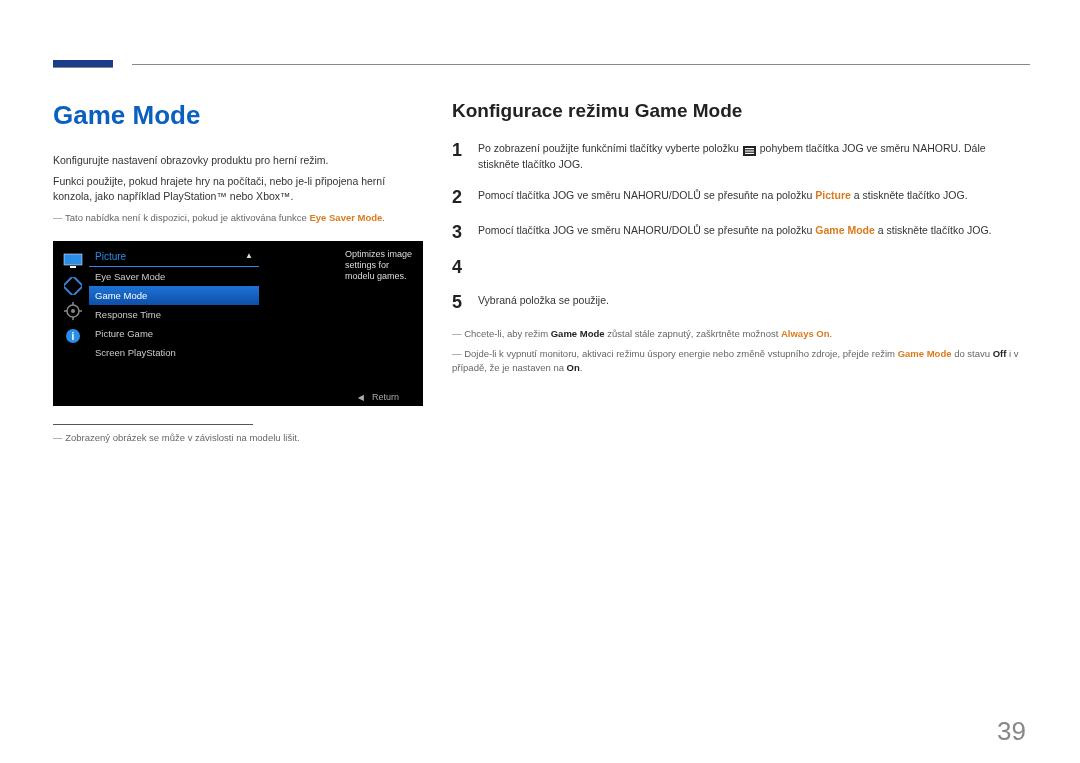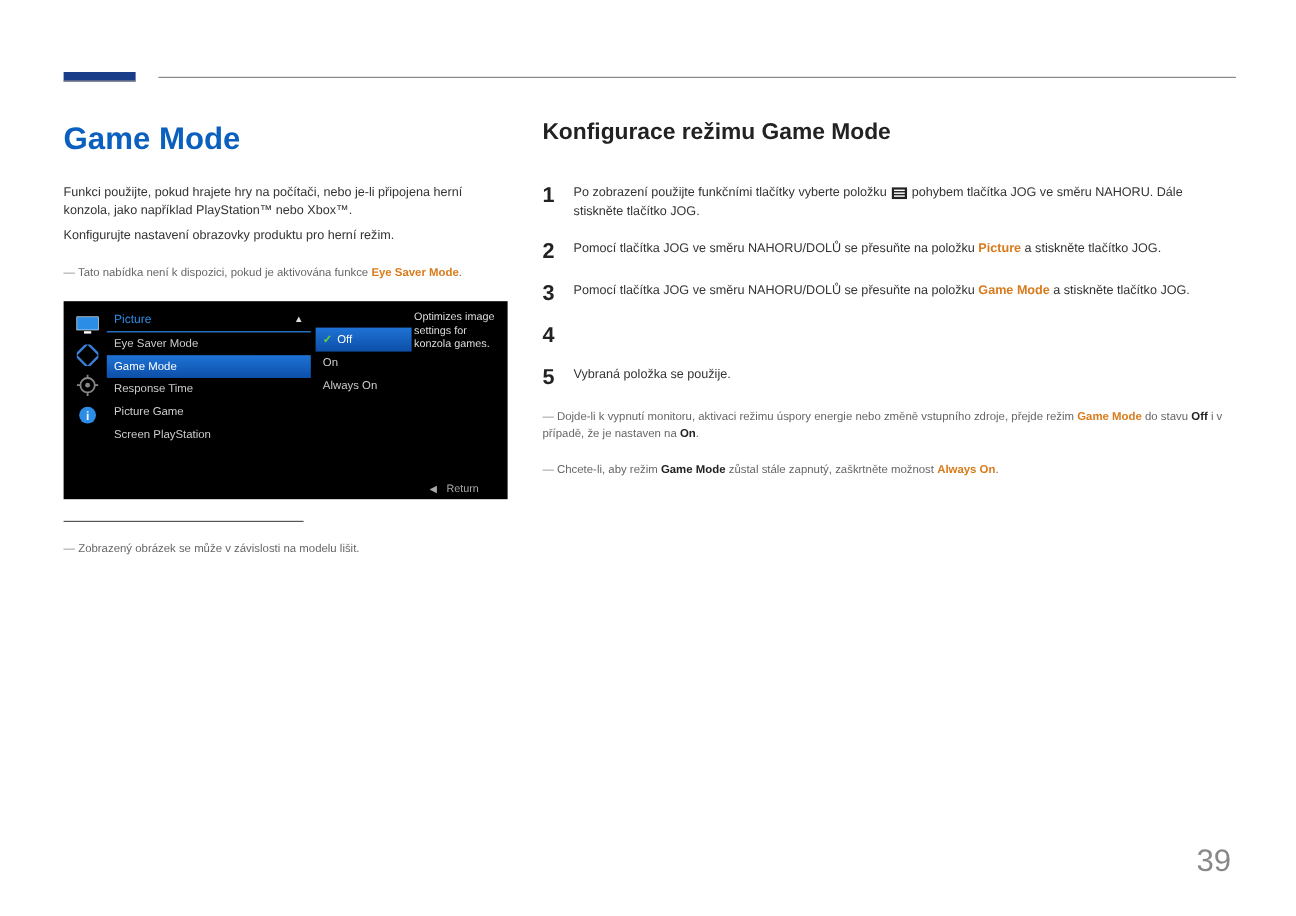--- a/index.html
+++ b/index.html
@@ -43,33 +43,33 @@
   h1.title {
     color: #0a5fbf;
     font-size: 26px;
     font-weight: bold;
     margin-bottom: 22px;
   }
   h2.subtitle {
     color: #222;
     font-size: 19px;
     font-weight: bold;
-    margin-bottom: 30px;
+    margin-bottom: 18px;
   }
   .body-text {
     font-size: 10.5px;
     color: #333;
     line-height: 1.45;
     margin-bottom: 6px;
   }
   .note-text {
     font-size: 9.5px;
     color: #666;
     line-height: 1.5;
-    margin-top: 16px;
+    margin-top: 6px;
   }
   .note-dash::before {
     content: "― ";
     color: #888;
   }
   .kw-bold { font-weight: bold; color: #222; }
   .kw-orange { color: #d97b1c; font-weight: bold; }
   .osd {
     width: 370px;
     height: 165px;
@@ -168,36 +168,36 @@
     font-size: 10.5px;
     color: #333;
     line-height: 1.55;
   }
   .menu-icon-inline {
     display:inline-block; width:13px; height:10px; vertical-align:middle;
     margin: 0 1px;
   }
   .page-num {
     position:absolute;
-    bottom: 30px;
+    bottom: 16px;
     right: 54px;
     font-size: 26px;
     color: #888;
   }
 </style>
 </head>
 <body>
 
 <div class="top-accent"></div>
 <div class="top-bar"></div>
 
 <div class="col-left">
   <h1 class="title">Game Mode</h1>
+  <p class="body-text">Konfigurujte nastavení obrazovky produktu pro herní režim.</p>
   <p class="body-text">Funkci použijte, pokud hrajete hry na počítači, nebo je-li připojena herní konzola, jako například PlayStation™ nebo Xbox™.</p>
-  <p class="body-text">Konfigurujte nastavení obrazovky produktu pro herní režim.</p>
   <p class="note-text note-dash">
     <span>Tato nabídka není k dispozici, pokud je aktivována funkce </span><span class="kw-orange">Eye Saver Mode</span><span>.</span>
   </p>
 
   <div class="osd">
     <div class="osd-sidebar">
       <div class="osd-icon">
         <svg width="20" height="16" viewBox="0 0 20 16">
             <rect x="1" y="1" width="18" height="11" fill="#2b8de6" stroke="#fff" stroke-width="0.5"></rect>
             <rect x="7" y="13" width="6" height="2" fill="#fff"></rect>
@@ -231,26 +231,21 @@
       <div class="osd-header">
         <span>Picture</span>
         <span class="osd-header-arrow">▲</span>
       </div>
       <div class="osd-row">Eye Saver Mode</div>
       <div class="osd-row active">Game Mode</div>
       <div class="osd-row">Response Time</div>
       <div class="osd-row">Picture Game</div>
       <div class="osd-row">Screen PlayStation</div>
     </div>
-    <div class="osd-sub">
-      <div class="osd-sub-row sel"><span class="check">✓</span><span>Off</span></div>
-      <div class="osd-sub-row">On</div>
-      <div class="osd-sub-row">Always On</div>
-    </div>
-    <div class="osd-help">Optimizes image settings for konzola games.</div>
+    <div class="osd-help">Optimizes image settings for modelu games.</div>
     <div class="osd-footer">
       <span class="tri">◀</span><span>Return</span>
     </div>
   </div>
 
   <hr class="hr-short">
   <p class="note-text note-dash">
     <span>Zobrazený obrázek se může v závislosti na modelu lišit.</span>
   </p>
 </div>
@@ -285,20 +280,20 @@
     <div class="step">
       <div class="step-num">4</div>
     </div>
     <div class="step">
       <div class="step-num">5</div>
       <div class="step-text">Vybraná položka se použije.</div>
     </div>
   </div>
 
   <p class="note-text note-dash">
+    <span>Chcete-li, aby režim </span><span class="kw-bold">Game Mode</span><span> zůstal stále zapnutý, zaškrtněte možnost </span><span class="kw-orange">Always On</span><span>.</span>
+  </p>
+  <p class="note-text note-dash">
     <span>Dojde-li k vypnutí monitoru, aktivaci režimu úspory energie nebo změně vstupního zdroje, přejde režim </span><span class="kw-orange">Game Mode</span><span> do stavu </span><span class="kw-bold">Off</span><span> i v případě, že je nastaven na </span><span class="kw-bold">On</span><span>.</span>
   </p>
-  <p class="note-text note-dash">
-    <span>Chcete-li, aby režim </span><span class="kw-bold">Game Mode</span><span> zůstal stále zapnutý, zaškrtněte možnost </span><span class="kw-orange">Always On</span><span>.</span>
-  </p>
 </div>
 
 <div class="page-num">39</div>
 
 </body></html>

